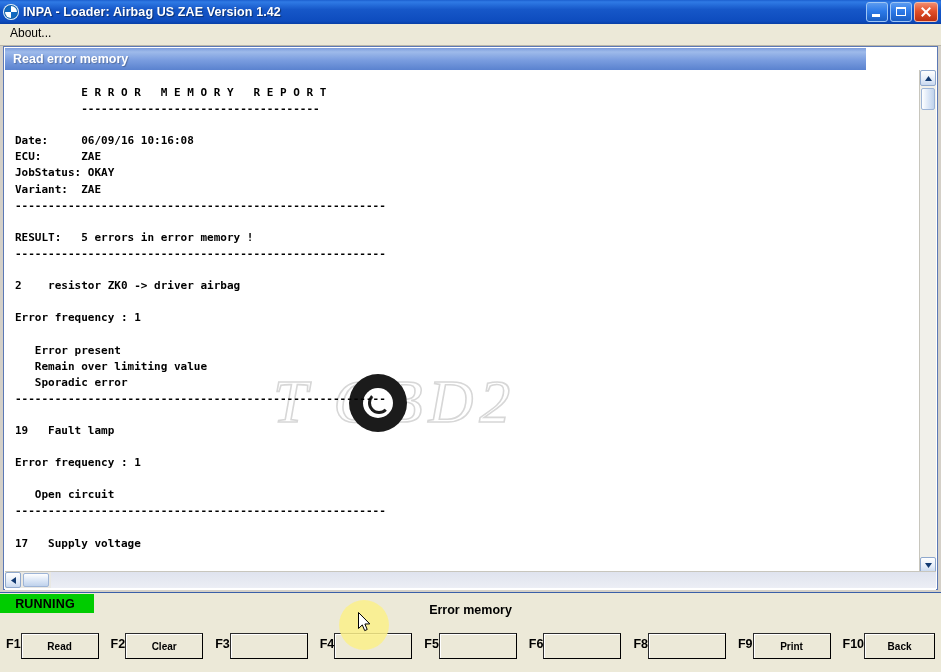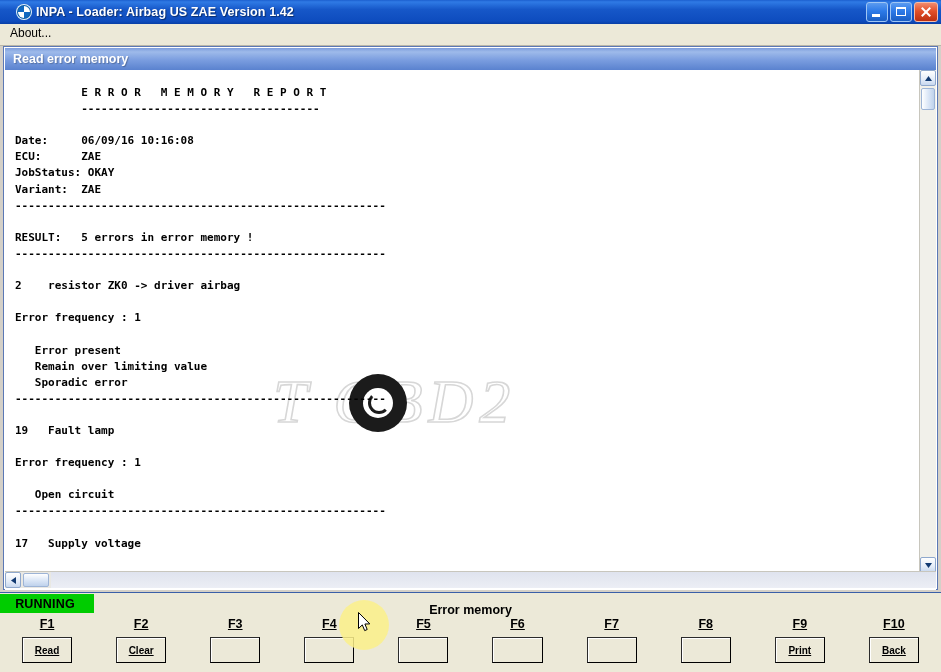--- a/index.html
+++ b/index.html
@@ -22,21 +22,21 @@
   .titlebar {
     position: absolute;
     left: 0; top: 0;
     width: 941px; height: 24px;
     background: linear-gradient(to bottom,
         #1c5fcf 0%, #2f7ae5 8%, #1657c8 40%,
         #0e4cbe 88%, #083ea6 100%);
     display: flex;
     align-items: center;
     box-sizing: border-box;
-    padding-left: 16px;
+    padding-left: 3px;
   }
   .tb-icon {
     width: 16px; height: 16px;
     flex: 0 0 16px;
     border-radius: 50%;
     background: #0d5fa8;
     position: relative;
     overflow: hidden;
     box-shadow: 0 0 0 1px #e6f0ff inset;
     margin-right: 4px;
@@ -133,21 +133,21 @@
     position: absolute;
     left: 3px; top: 0px;
     width: 935px; height: 544px;
     border: 1px solid #5b78b5;
     box-sizing: border-box;
     background: #ffffff;
   }
   .panel-caption {
     position: absolute;
     left: 1px; top: 1px;
-    width: 931px; height: 22px;
+    width: 861px; height: 22px;
     background: linear-gradient(to bottom,
        #7d9ddc 0%, #9ebaea 18%, #7a9ddf 55%, #5a82cf 100%);
     color: #ffffff;
     font-size: 12.5px;
     font-weight: bold;
     display: flex;
     align-items: center;
     padding-left: 8px;
     box-sizing: border-box;
     text-shadow: 1px 1px 1px rgba(0,0,0,.25);
@@ -318,25 +318,24 @@
   }
   .keys {
     position: absolute;
     left: 0; top: 22px;
     width: 941px; height: 58px;
     display: flex;
   }
   .key-col {
     flex: 1 1 0;
     display: flex;
-    flex-direction: column;
+    flex-direction: row;
     align-items: center;
-    padding: 0 22px;
-    box-sizing: border-box;
-    text-decoration: underline;
+    padding: 0 6px;
+    box-sizing: border-box;
   }
   .key-label {
     font-size: 12.5px;
     font-weight: bold;
     color: #000000;
     height: 18px;
     line-height: 18px;
   }
   .key-btn {
     margin-top: 4px;
@@ -499,24 +498,20 @@
       </div>
       <div class="key-col">
         <div class="key-label">F5</div>
         <button class="key-btn"></button>
       </div>
       <div class="key-col">
         <div class="key-label">F6</div>
         <button class="key-btn"></button>
       </div>
       <div class="key-col">
-        <div class="key-label">F7</div>
-        <button class="key-btn"></button>
-      </div>
-      <div class="key-col">
         <div class="key-label">F8</div>
         <button class="key-btn"></button>
       </div>
       <div class="key-col">
         <div class="key-label">F9</div>
         <button class="key-btn">Print</button>
       </div>
       <div class="key-col">
         <div class="key-label">F10</div>
         <button class="key-btn">Back</button>

